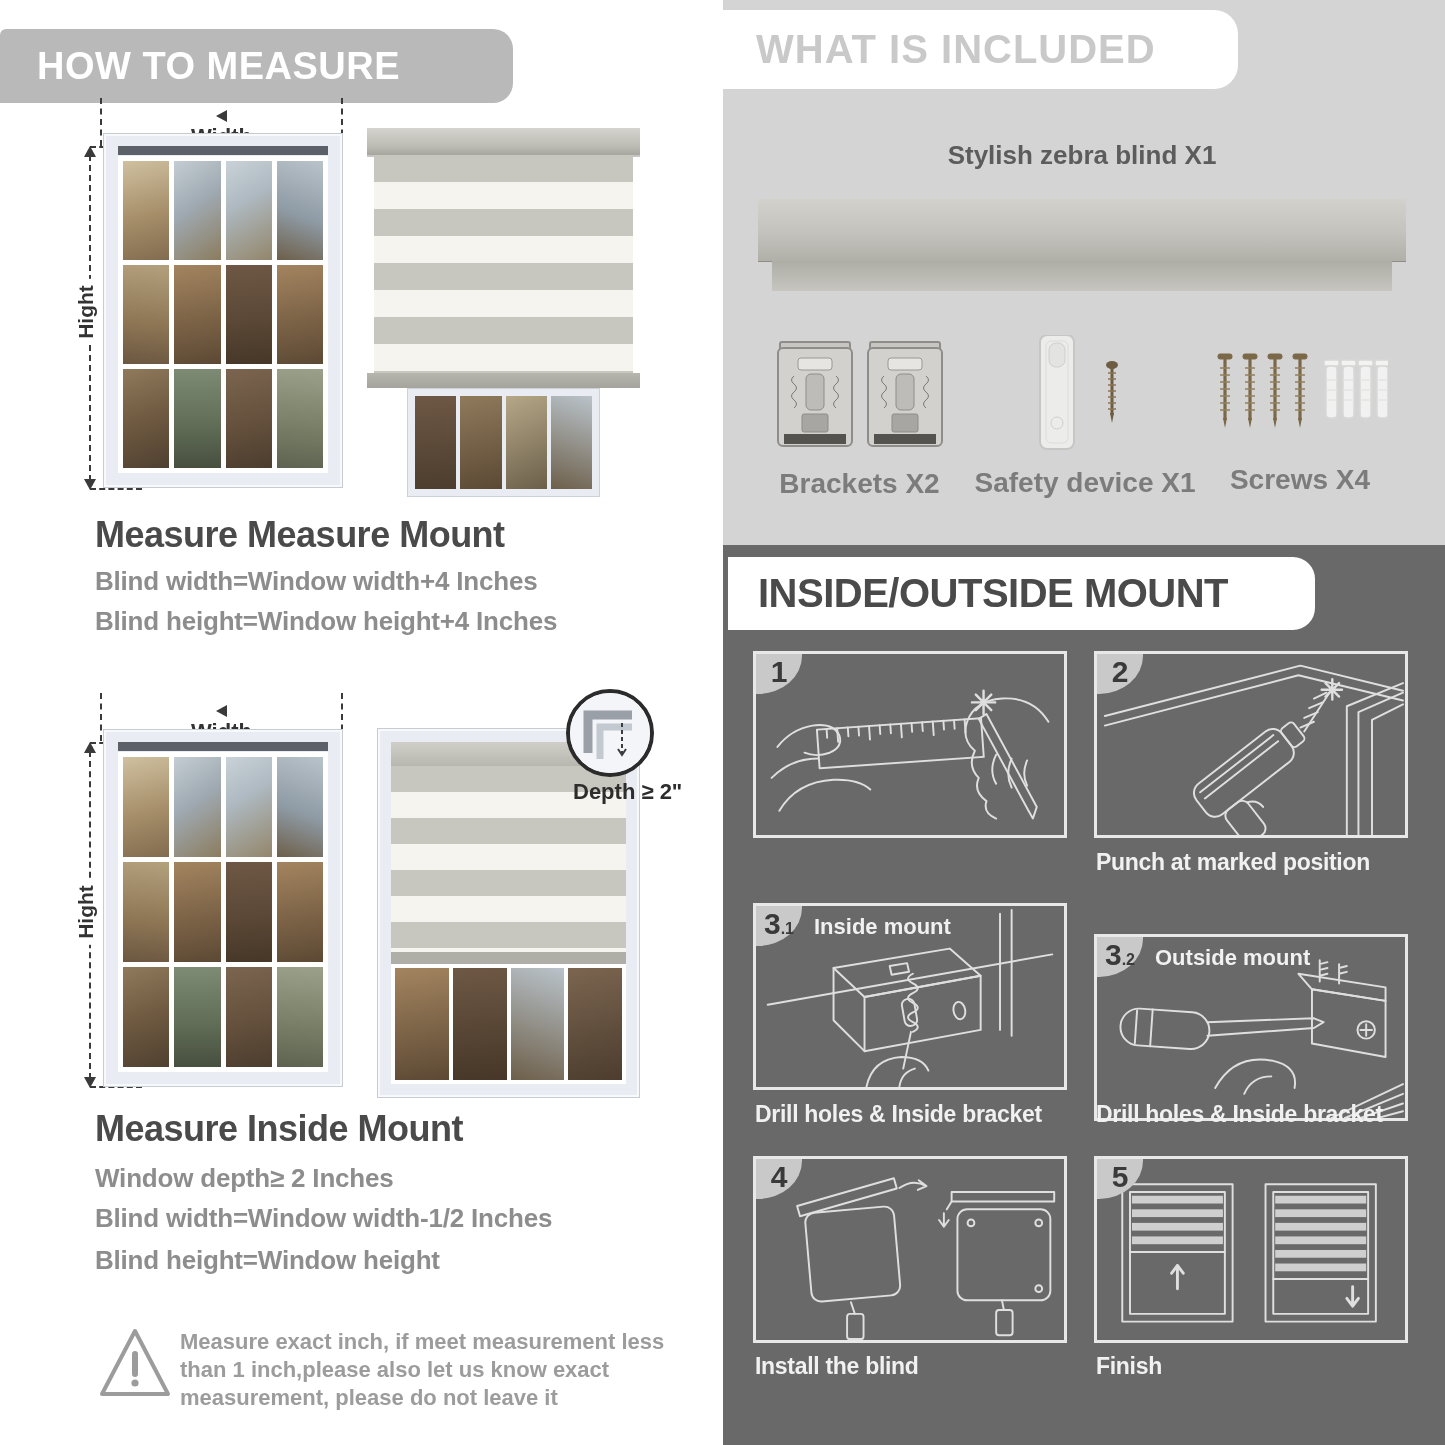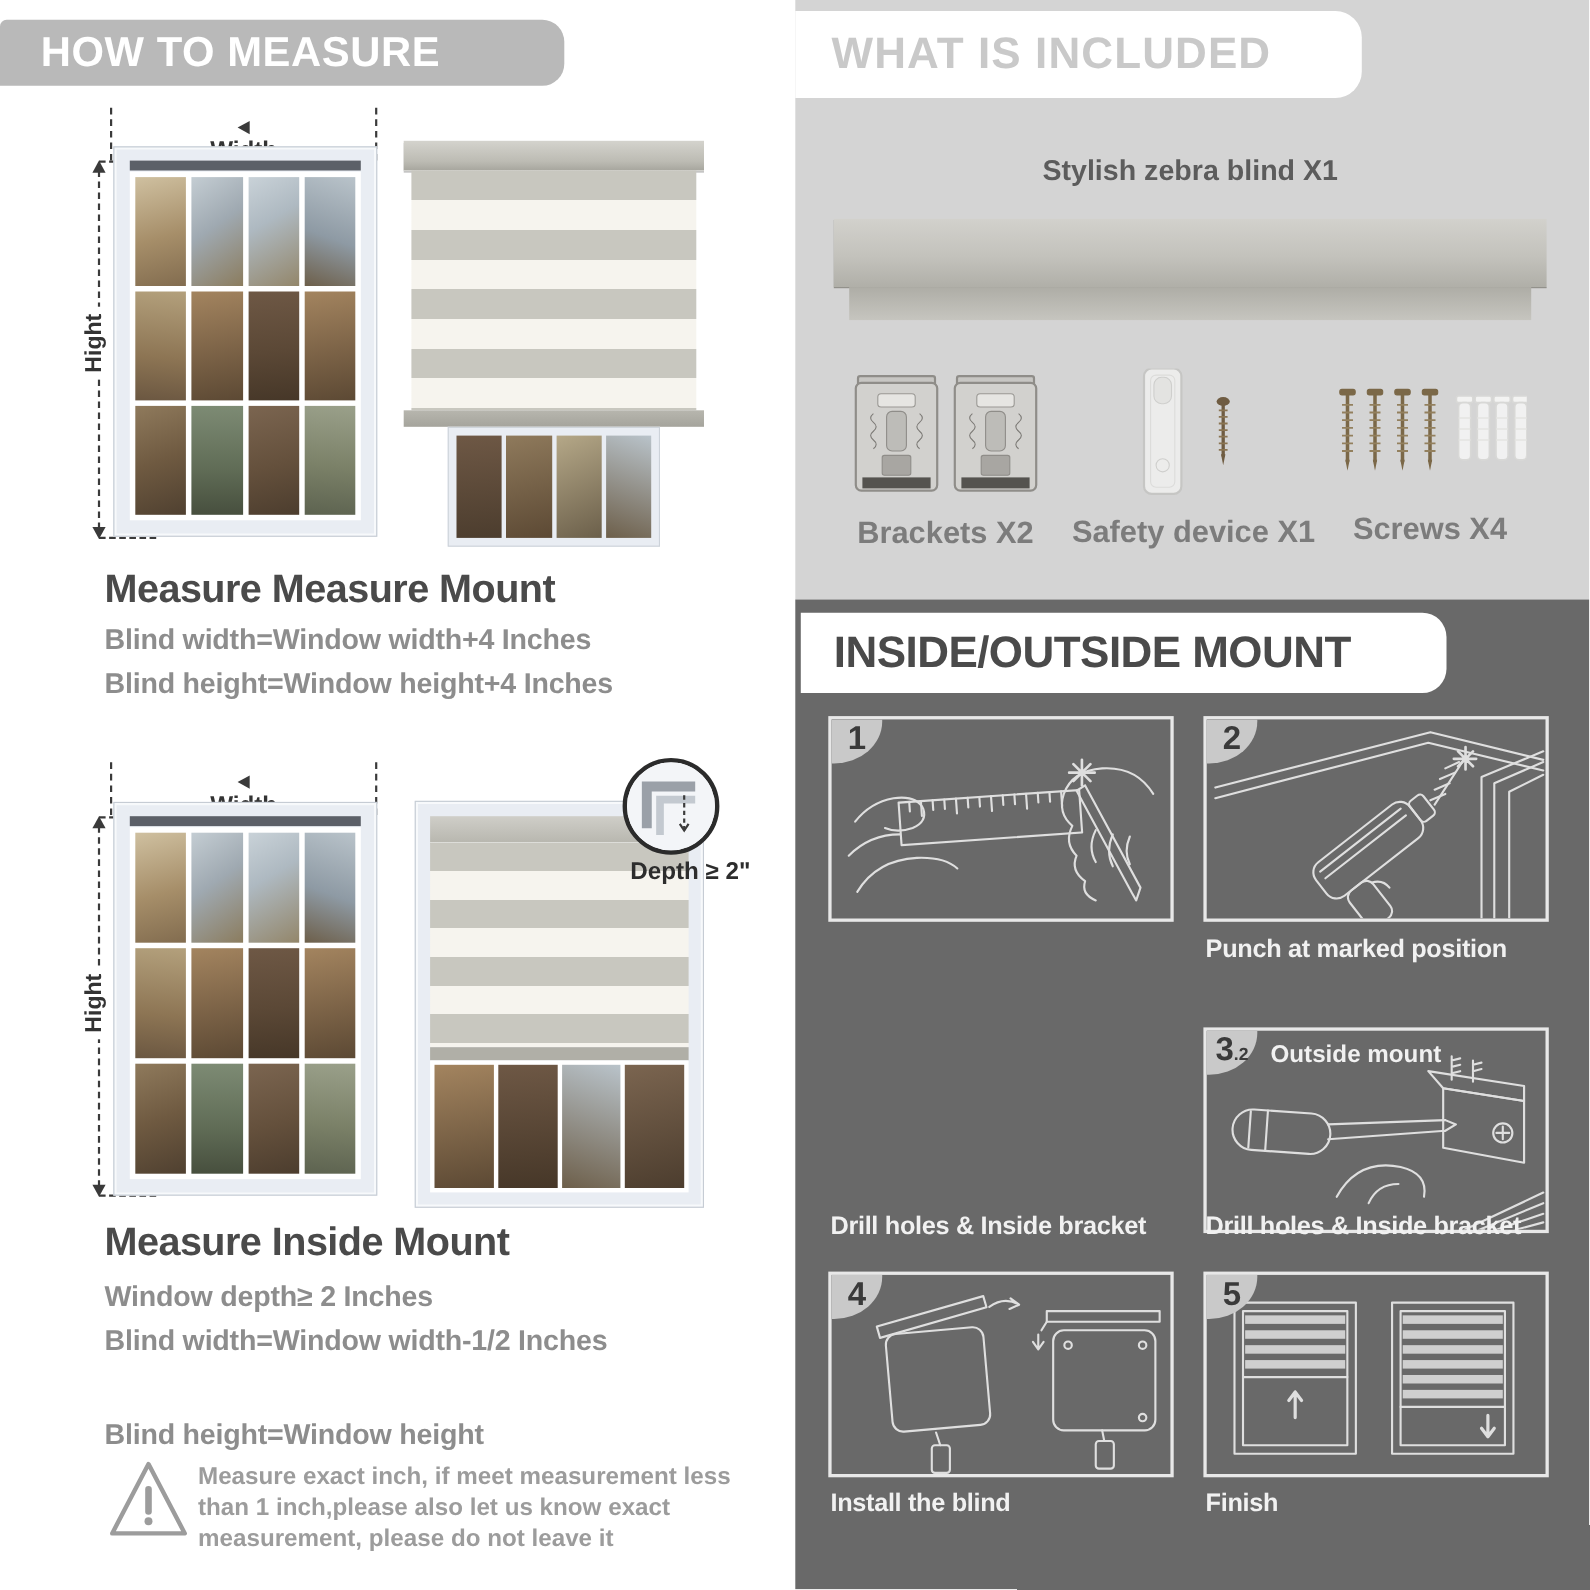--- a/index.html
+++ b/index.html
@@ -1,21 +1,21 @@
 <!DOCTYPE html>
 <html><head>
 <meta charset="utf-8">
 <style>
   html,body{margin:0;padding:0;background:#fff;}
   #canvas{position:relative;width:1445px;height:1445px;background:#ffffff;overflow:hidden;
           font-family:"Liberation Sans",sans-serif;}
   [data-name]{box-sizing:border-box;}
 
   
-  .howto-banner{position:absolute;left:0;top:18px;width:513px;height:60px;background:#b9b9b9;
+  .howto-banner{position:absolute;left:0;top:29px;width:513px;height:74px;background:#b9b9b9;
     border-radius:6px 20px 20px 0;display:flex;align-items:center;padding-left:37px;}
   .howto-banner h1{margin:0;font-size:38px;font-weight:bold;color:#ffffff;letter-spacing:.5px;}
 
   .h2{position:absolute;font-size:36px;font-weight:bold;color:#4a4a4a;letter-spacing:-.5px;white-space:nowrap;}
   .rule{position:absolute;font-size:26px;font-weight:bold;color:#8d8d8d;letter-spacing:-.2px;white-space:nowrap;}
 
   
   .dim-w{position:absolute;height:24px;display:flex;align-items:center;color:#3a3a3a;flex-direction:column;}
   .dim-w .line{flex:1;height:0;border-top:2px dashed #3a3a3a;}
   .dim-w .lbl{margin:0 10px;font-size:22px;font-weight:bold;white-space:nowrap;color:#333;}
@@ -238,21 +238,21 @@
       <path d="M30 66 V34 H62" stroke="#c3c9d0" stroke-width="7" fill="none"></path>
       <path d="M52 30 V62" stroke="#3c3c3c" stroke-width="2" stroke-dasharray="4 3" fill="none"></path>
       <path d="M48 56 l4 6 l4 -6" fill="none" stroke="#3c3c3c" stroke-width="2"></path>
     </svg>
   </div>
   <div class="depth-lbl" data-name="depth-label">Depth ≥ 2"</div>
 
   <div class="h2" style="left:95px;top:1108px;" data-name="inside-mount-title">Measure Inside Mount</div>
   <div class="rule" style="left:95px;top:1163px;" data-name="inside-rule-depth">Window depth≥ 2 Inches</div>
   <div class="rule" style="left:95px;top:1203px;" data-name="inside-rule-width">Blind width=Window width-1/2 Inches</div>
-  <div class="rule" style="left:95px;top:1245px;margin-top:44px;" data-name="inside-rule-height">Blind height=Window height</div>
+  <div class="rule" style="left:95px;top:1245px;" data-name="inside-rule-height">Blind height=Window height</div>
 
   <svg style="position:absolute;left:98px;top:1324px;" width="74" height="78" viewBox="0 0 74 78" data-name="warning-triangle-icon">
     <path d="M37 7 L70 70 L4 70 Z" fill="none" stroke="#9c9c9c" stroke-width="4" stroke-linejoin="round"></path>
     <path d="M37 30 v20" stroke="#9c9c9c" stroke-width="6" stroke-linecap="round"></path>
     <circle cx="37" cy="59" r="3.6" fill="#9c9c9c"></circle>
   </svg>
   <div class="warn-text" data-name="measure-warning-text">Measure exact inch, if meet measurement less than 1 inch,please also let us know exact measurement, please do not leave it</div>
 
   <div class="rt-bg" data-name="included-section-background"></div>
 
@@ -401,20 +401,39 @@
           <rect x="204" y="110" width="16" height="24" rx="4"></rect>
           <rect x="104" y="142" width="28" height="42" rx="8"></rect>
           <path d="M132 148 q10 4 10 14"></path>
           <path d="M100 110 l96 0 M100 118 l96 0"></path>
         </g>
       </g>
     </svg>
   </div>
   <div class="caption" style="left:1096px;top:849px;" data-name="step-caption-2">Punch at  marked position</div>
 
+  <div class="step" style="left:753px;top:903px;" data-name="step-panel-3-1">
+    <div class="badge" data-name="step-number-badge"><span>3</span><span class="sub">.1</span></div>
+    <div class="step-label" data-name="inside-mount-label">Inside mount</div>
+    <svg class="art" viewBox="0 0 314 187" data-name="inside-bracket-illustration">
+      <g class="lineart">
+        <path d="M10 102 L304 50"></path>
+        <path d="M250 8 v120 M262 4 v130"></path>
+        <path d="M78 64 L198 44 L230 72 L110 94 Z"></path>
+        <path d="M110 94 L230 72 L230 128 L110 150 Z"></path>
+        <path d="M78 64 L78 118 L110 150"></path>
+        <path d="M136 62 l18 -3 l2 9 l-18 3 Z"></path>
+        <rect x="150" y="96" width="13" height="28" rx="6" transform="rotate(-10 156 110)"></rect>
+        <ellipse cx="208" cy="108" rx="6" ry="9" transform="rotate(-10 208 108)"></ellipse>
+        <path d="M160 70 q-10 5 0 10 q10 5 0 10 q-10 5 0 10 q10 5 0 10 q-10 5 0 10 q10 5 0 10"></path>
+        <path d="M158 130 L150 168"></path>
+        <path d="M112 187 Q118 158 148 156 Q170 156 176 170 M146 187 Q148 172 162 168"></path>
+      </g>
+    </svg>
+  </div>
   <div class="caption" style="left:755px;top:1101px;" data-name="step-caption-3-1">Drill holes &amp;  Inside bracket</div>
 
   <div class="step" style="left:1094px;top:903px;margin-top:31px;" data-name="step-panel-3-2">
     <div class="badge" data-name="step-number-badge"><span>3</span><span class="sub">.2</span></div>
     <div class="step-label" data-name="outside-mount-label">Outside mount</div>
     <svg class="art" viewBox="0 0 314 187" data-name="outside-bracket-illustration">
       <g class="lineart">
         <path d="M206 38 L296 52 L296 66 L220 54 Z"></path>
         <path d="M220 54 L296 66 L296 124 L220 110 Z"></path>
         <path d="M228 24 v22 M228 28 l8 -2 M228 34 l8 -2 M228 40 l8 -2"></path>

